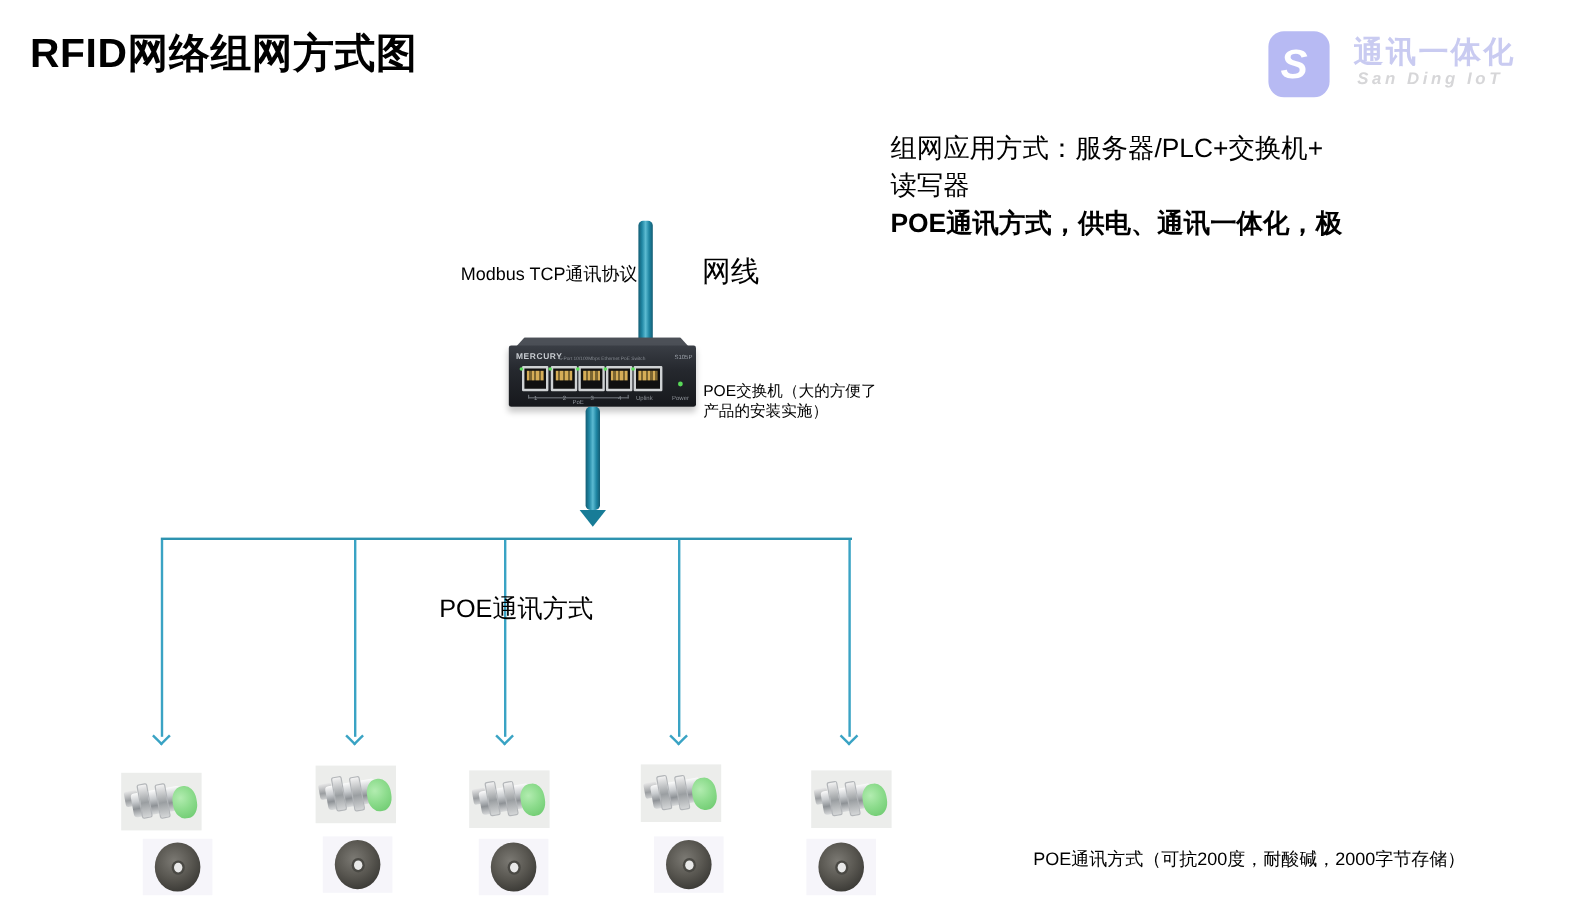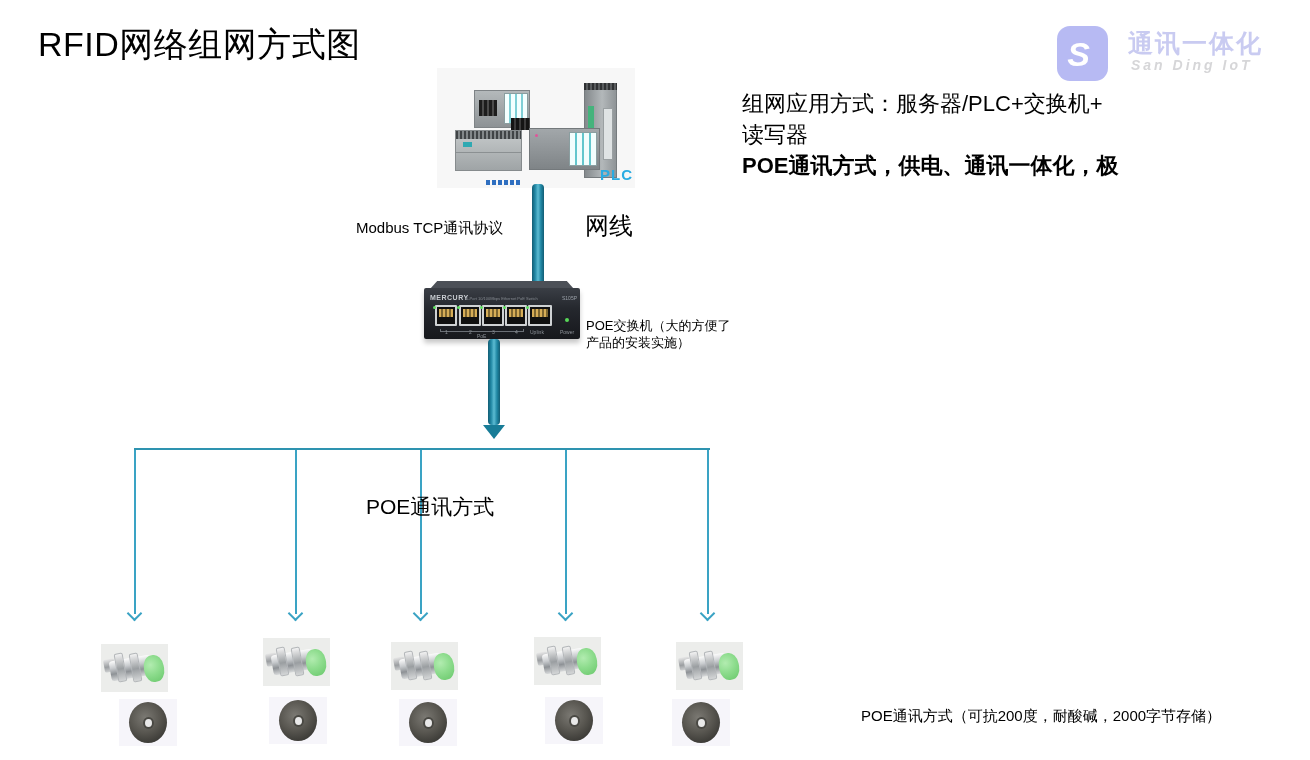--- a/index.html
+++ b/index.html
@@ -1,29 +1,29 @@
 <!DOCTYPE html>
 <html><head>
 <meta charset="utf-8">
 <style>
   * { margin:0; padding:0; box-sizing:border-box; }
   html,body { background:#fff; }
   body { font-family:"Liberation Sans", sans-serif; }
   #stage { position:relative; width:1310px; height:760px; background:#ffffff; overflow:hidden; }
 
   
-  .page-title { position:absolute; left:38px; top:22px; font-size:34px; font-weight:400; color:#000; letter-spacing:0.5px; }
+  .page-title { position:absolute; left:25px; top:22px; font-size:34px; font-weight:700; color:#000; letter-spacing:0.5px; }
   .logo-icon { position:absolute; left:1057px; top:26px; width:51px; height:55px; border-radius:13px;
                background:#b7baf3; display:flex; align-items:center; justify-content:center; }
   .logo-icon span { color:#ffffff; font-size:34px; font-weight:800; font-style:italic; margin-left:-8px; margin-top:2px; }
   .logo-cn { position:absolute; left:1128px; top:27px; font-size:25px; font-weight:700; color:#c9cbf1; letter-spacing:2px; }
   .logo-en { position:absolute; left:1131px; top:57px; font-size:14px; font-weight:700; font-style:italic; color:#d6d6d8; letter-spacing:3px; }
 
   
-  .intro { position:absolute; left:742px; top:88px; width:460px; font-size:22px; line-height:31px; color:#000; }
+  .intro { position:absolute; left:742px; top:108px; width:460px; font-size:22px; line-height:31px; color:#000; }
   .intro .bold { font-weight:800; }
 
   
   .plc-image { position:absolute; left:437px; top:68px; width:198px; height:120px; background:#f7f7f7; }
   .plc-image > div { position:absolute; }
   .plc-m1 { left:37px; top:22px; width:56px; height:38px; background:linear-gradient(180deg,#b4b9bb,#8d9295); border:1px solid #7e8386; }
   .plc-m1-grid { left:42px; top:32px; width:18px; height:16px; background:repeating-linear-gradient(90deg,#1d1d1d 0 3px,#4c4c4c 3px 5px); }
   .plc-m1-slots { left:67px; top:25px; width:24px; height:31px; background:repeating-linear-gradient(90deg,#f4ffff 0 4px,#7fcfd6 4px 6px); border:1px solid #8a9ea0; }
   .plc-m1-block { left:74px; top:50px; width:19px; height:12px; background:repeating-linear-gradient(90deg,#141414 0 3px,#3c3c3c 3px 5px); }
   .plc-m2 { left:147px; top:15px; width:33px; height:95px; background:linear-gradient(90deg,#84898c,#b3b8ba 55%,#8f9497); border:1px solid #767b7e; }
@@ -60,21 +60,21 @@
   .sw-port .pins { margin:2px 2px 0 2px; height:8px; background:repeating-linear-gradient(90deg,#d6ad57 0 2px,#7c6530 2px 4px); }
   .sw-led { position:absolute; width:3px; height:3px; border-radius:50%; background:#5ee05e; top:18px; }
   .sw-bracket { position:absolute; left:16px; top:41px; width:84px; height:3px;
                 border-left:1px solid #6a6f75; border-right:1px solid #6a6f75; border-bottom:1px solid #6a6f75; }
   .sw-num { position:absolute; top:41px; font-size:5px; color:#8d9298; }
   .sw-word { position:absolute; font-size:5px; color:#8d9298; }
   .sw-powerled { position:absolute; left:141px; top:30px; width:4px; height:4px; border-radius:50%; background:#58d858; }
 
   
   .lbl { position:absolute; color:#000; }
-  .lbl-modbus { left:356px; top:219px; font-size:15px; }
+  .lbl-modbus { left:384px; top:219px; font-size:15px; }
   .lbl-netline { left:585px; top:210px; font-size:24px; }
   .lbl-switch { left:586px; top:317px; width:154px; font-size:13px; line-height:17px; }
   .lbl-poecable { left:366px; top:493px; font-size:21px; }
   .lbl-reader { left:854px; top:638px; font-size:15px; }
   .lbl-tag { left:861px; top:707px; font-size:15px; }
 
   
   .branch-h { position:absolute; left:134px; top:448px; width:576px; height:2px; background:#2e93b0; }
   .branch-v { position:absolute; top:450px; width:2px; height:164px; background:#3aa3c4; }
   .branch-arrow { position:absolute; top:608px; width:11px; height:11px;
@@ -110,39 +110,20 @@
   </div>
   <div class="logo-cn">通讯一体化</div>
   <div class="logo-en">San Ding IoT</div>
 
   <div class="intro">
     <div>组网应用方式：服务器/PLC+交换机+</div>
     <div>读写器</div>
     <div class="bold">POE通讯方式，供电、通讯一体化，极</div>
   </div>
 
-  <div class="plc-image">
-    <div class="plc-m1"></div>
-    <div class="plc-m1-grid"></div>
-    <div class="plc-m1-slots"></div>
-    <div class="plc-m1-block"></div>
-    <div class="plc-m2"></div>
-    <div class="plc-m2-cap"></div>
-    <div class="plc-m2-teal"></div>
-    <div class="plc-m2-panel"></div>
-    <div class="plc-m3"></div>
-    <div class="plc-m3-vent"></div>
-    <div class="plc-m3-chip"></div>
-    <div class="plc-m3-seam"></div>
-    <div class="plc-m4"></div>
-    <div class="plc-m4-slots"></div>
-    <div class="plc-m4-dot"></div>
-    <div class="plc-caption">PLC</div>
-    <div class="plc-dots"></div>
-  </div>
 
   <div class="cable" style="left:532px; top:184px; height:109px;"></div>
   <div class="cable-arrow" style="left:527px; top:292px;"></div>
 
   <div class="lbl lbl-modbus">Modbus TCP通讯协议</div>
   <div class="lbl lbl-netline">网线</div>
 
   <div class="switch-top"></div>
   <div class="switch-body">
     <span class="t sw-brand">MERCURY</span>

